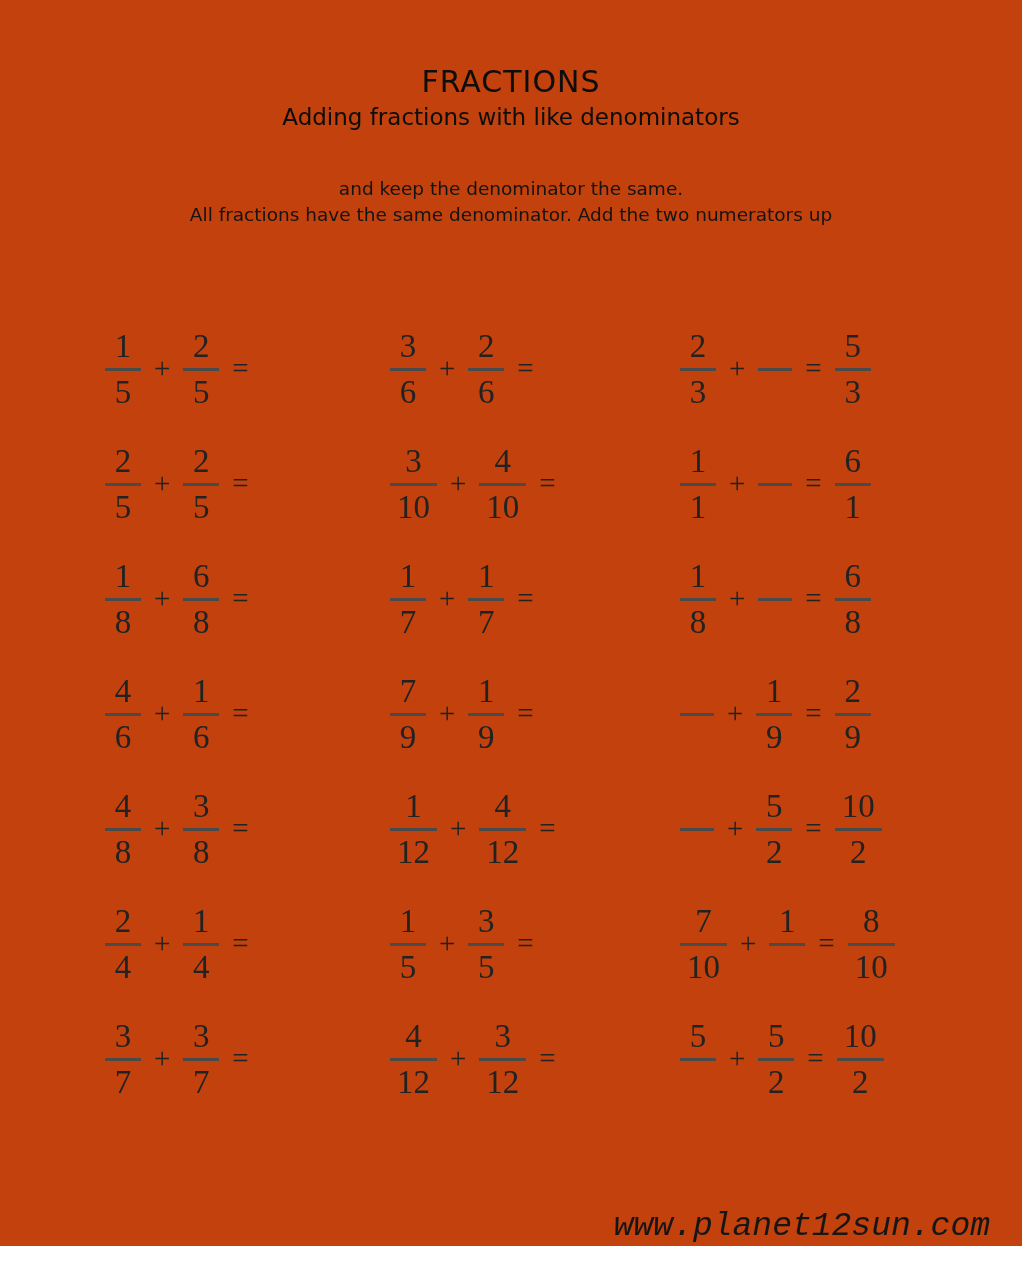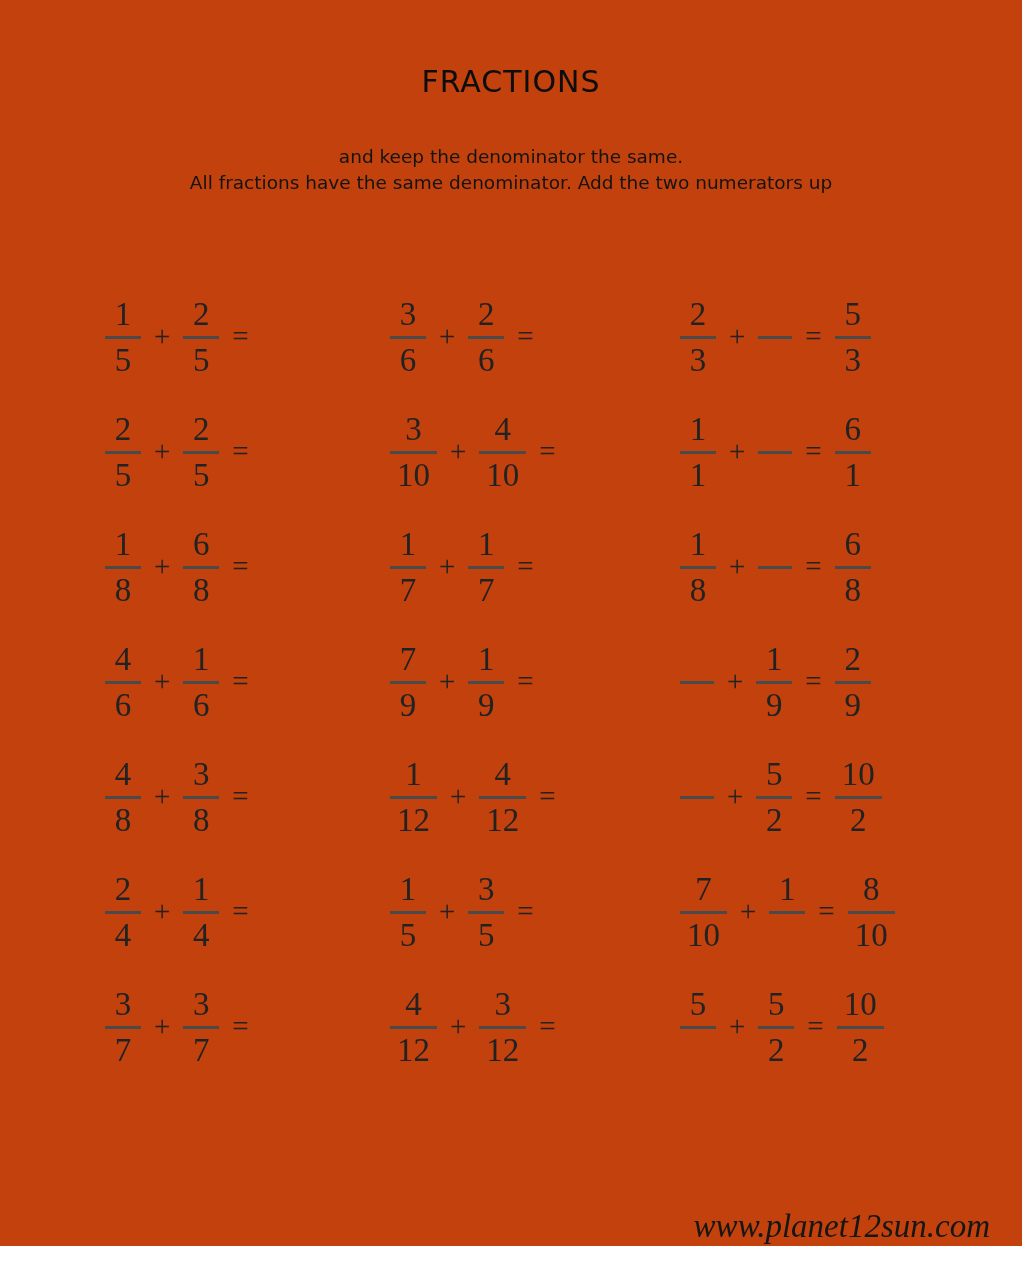--- a/index.html
+++ b/index.html
@@ -85,33 +85,34 @@
   .blank-line {
     display: inline-block;
     width: 34px;
     height: 3px;
     background: #4a4a4a;
   }
   .footer-credit {
     position: absolute;
     top: 1208px;
     right: 32px;
-    font-family: Liberation Serif, serif;
+    font-family: Liberation Mono, monospace;
     font-style: italic;
     font-size: 33px;
     color: #161616;
   }
 </style>
 </head>
 <body>
 
 <div class="page">
 
   <div class="header">
     <h1 class="title">FRACTIONS</h1>
+    <h2 class="subtitle">Adding fractions with like denominators</h2>
   </div>
 
   <div class="instructions">
     <div>and keep the denominator the same.</div>
     <div>All fractions have the same denominator. Add the two numerators up</div>
   </div>
 
   <div class="problems-grid">
       <div class="problem">
         <span class="frac">

